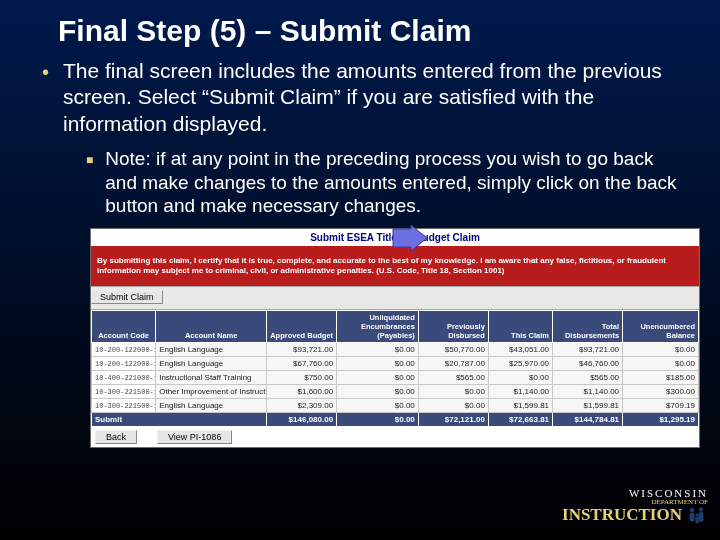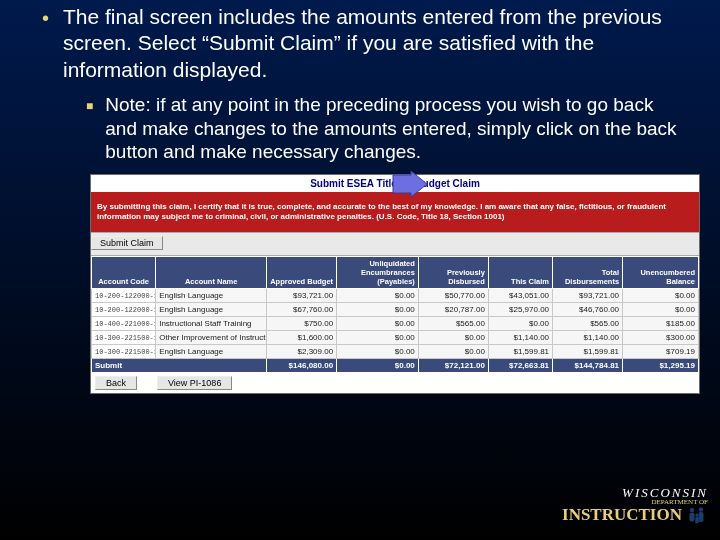--- a/index.html
+++ b/index.html
@@ -109,30 +109,31 @@
     padding: 1px 10px;
     font-size: 9px;
   }
   .logo {
     position: absolute;
     right: 12px; bottom: 14px;
     text-align: right;
     font-family: Georgia, serif;
     line-height: 1;
   }
-  .logo .line1 { font-size: 13px; letter-spacing: 2px; color: #fff; font-style: italic; }
+  .logo .line1 { font-size: 11px; letter-spacing: 2px; color: #fff; }
   .logo .line2 { font-size: 7px; color: #e7d07a; }
   .logo .line3 { font-size: 11px; letter-spacing: 3px; color: #fff; font-weight: 700;}
   .logo .line4 { font-size: 17px; font-weight: 700; color: #e7d07a; display:flex; align-items:flex-start; justify-content:flex-end; gap:4px;}
   .logo .line4 svg { display:inline-block; }
 </style>
 </head>
 <body>
 
 <div class="slide">
+  <div class="title">Final Step (5) – Submit Claim</div>
   <div class="body-area">
     <div class="bullet1">
       <div class="dot">•</div>
       <div>The final screen includes the amounts entered from the previous screen. Select “Submit Claim” if you are satisfied with the information displayed.</div>
     </div>
     <div class="bullet2">
       <div class="sq">■</div>
       <div>Note: if at any point in the preceding process you wish to go back and make changes to the amounts entered, simply click on the back button and make necessary changes.</div>
     </div>
 

